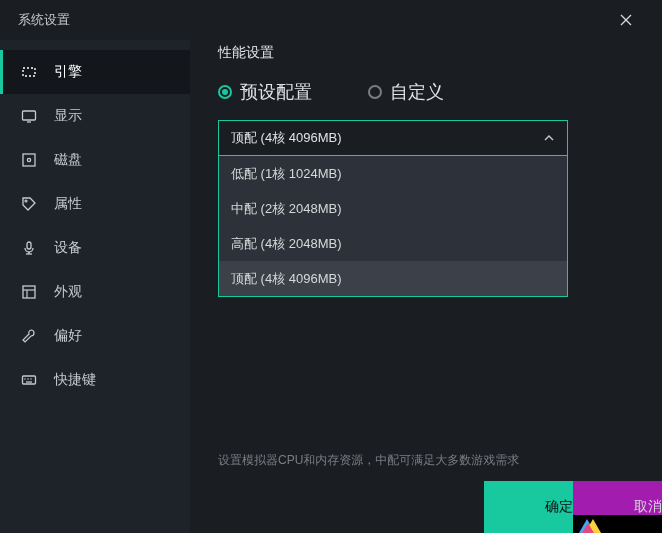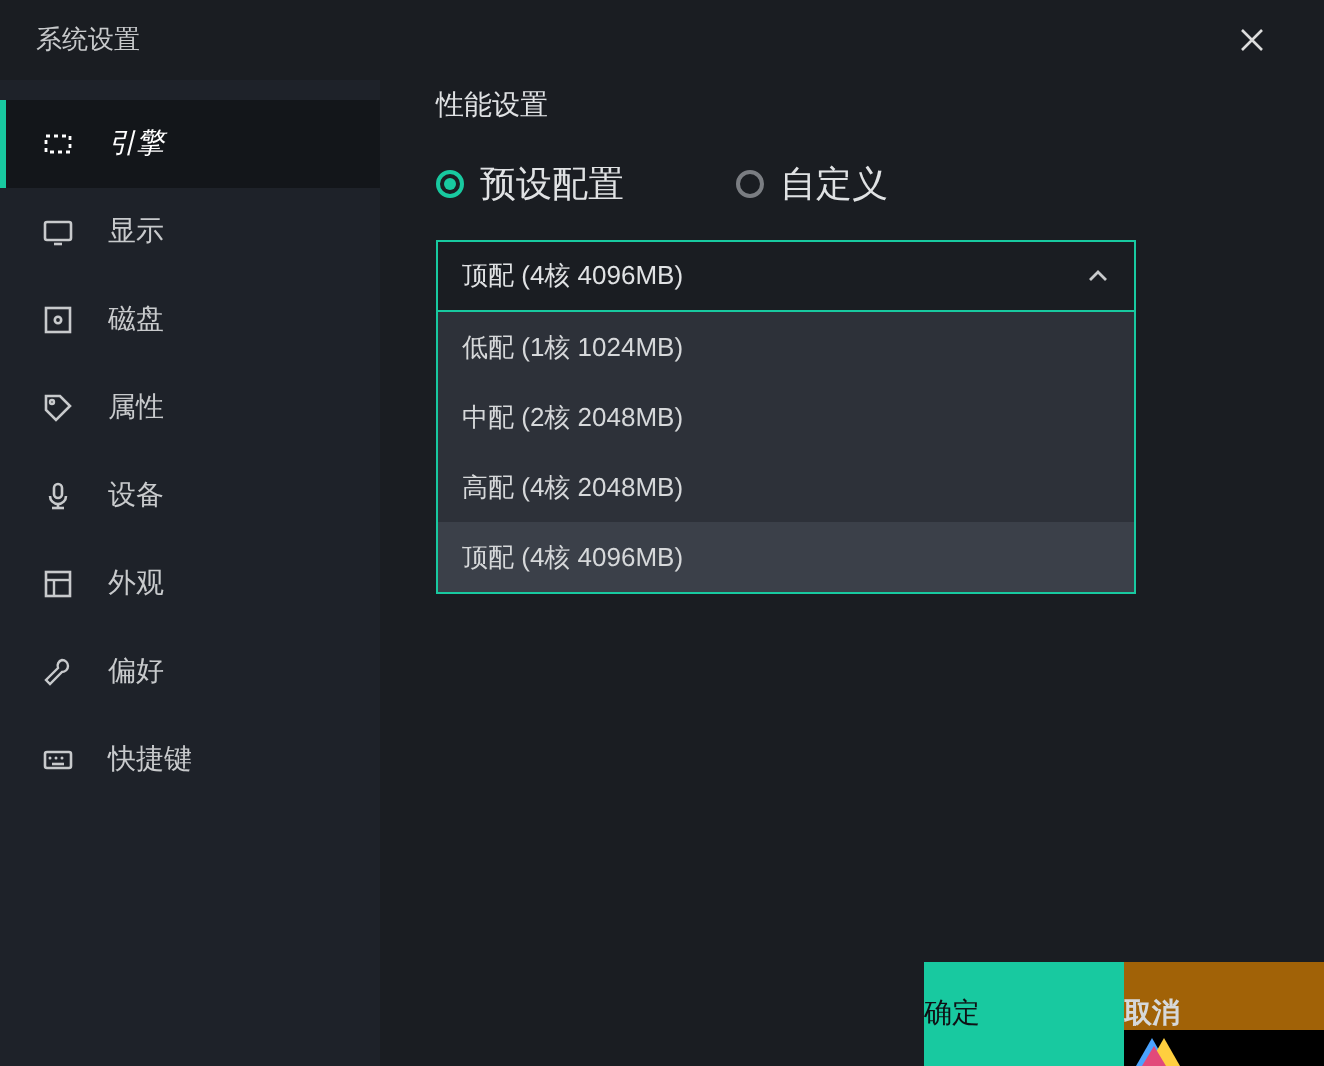--- a/index.html
+++ b/index.html
@@ -22,21 +22,21 @@
   width: 190px; background: #1e2229; display: flex;
   flex-direction: column; padding-top: 10px;
 }
 .sidebar-item {
   display: flex; align-items: center; gap: 16px;
   height: 44px; padding: 0 20px; cursor: pointer;
   color: #c8cacc; font-size: 14px;
 }
 .sidebar-item.active {
   background: #13161a; border-left: 3px solid #18c9a0;
-  padding-left: 17px; color: #fff; font-style: italic;
+  padding-left: 17px; color: #fff;
 }
 .sidebar-item .icon { width: 18px; height: 18px; display: flex;
   align-items: center; justify-content: center; }
 .sidebar-item .icon svg { stroke: #c8cacc; }
 .sidebar-item.active .icon svg { stroke: #fff; }
 
 .content { flex: 1; position: relative; padding: 4px 28px 0 28px; }
 .section-title { color: #e0e2e4; font-size: 14px; margin-bottom: 18px; }
 .radio-row { display: flex; gap: 56px; margin-bottom: 16px; }
 .radio {
@@ -71,25 +71,25 @@
 .dropdown .opt.highlight { background: #3b4049; }
 
 .help-text {
   position: absolute; left: 28px; bottom: 64px;
   color: #7a7d82; font-size: 12px;
 }
 .button-bar {
   position: absolute; right: 0; bottom: 0; display: flex;
 }
 .btn {
-  width: 100px; height: 52px; display: flex; align-items: center;
-  justify-content: flex-start; cursor: pointer; font-size: 14px;
+  width: 89px; height: 52px; display: flex; align-items: center;
+  justify-content: flex-end; cursor: pointer; font-size: 14px;
 }
 .btn-ok { background: #18c9a0; color: #0f1115; }
-.btn-cancel { background: #a16207; color: #d6d8da; position: relative; overflow: hidden; font-weight: bold; }
+.btn-cancel { background: #a21caf; color: #d6d8da; position: relative; overflow: hidden; }
 .btn-cancel .label { position: relative; z-index: 2; }
 .tray-strip {
   position: absolute; left: 0; right: 0; bottom: 0; height: 18px;
   background: #000;
 }
 .tray-icon {
   position: absolute; left: 6px; bottom: 0; width: 22px; height: 18px;
 }
 .tray-icon .a { position:absolute; width:0; height:0; }
 .tray-icon .t1 { left:0; bottom:0; border-left:8px solid transparent; border-right:8px solid transparent; border-bottom:14px solid #4aa3ff; }
@@ -227,20 +227,21 @@
           </div>
         <div class="opt">
             <span>高配 (4核 2048MB)</span>
           </div>
         <div class="opt highlight">
             <span>顶配 (4核 4096MB)</span>
           </div>
       </div>
     </div>
 
+    <div class="help-text">设置模拟器CPU和内存资源，中配可满足大多数游戏需求</div>
 
     <div class="button-bar">
       <div class="btn btn-ok">
         <span>确定</span>
       </div>
       <div class="btn btn-cancel">
         <span class="label">取消</span>
         <div class="tray-strip">
           <div class="tray-icon">
             <span class="a t1"></span>

